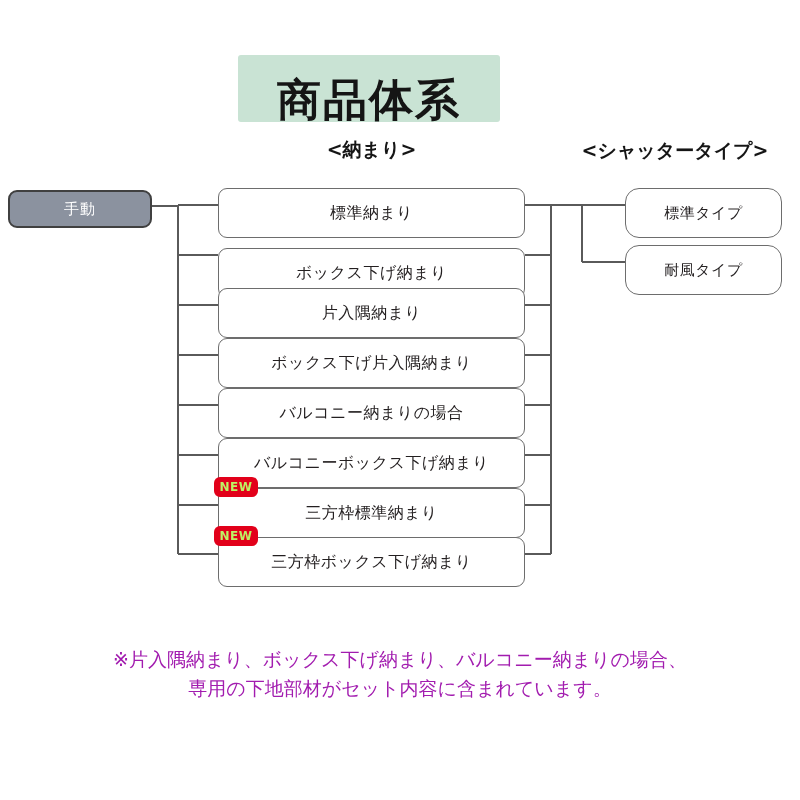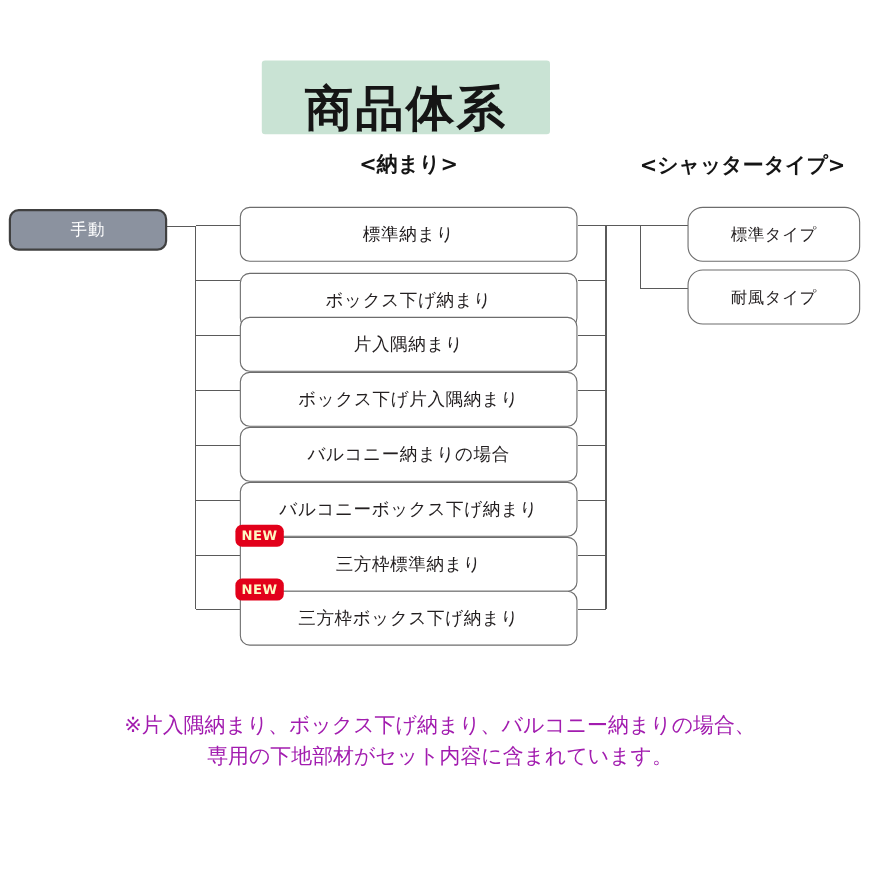--- a/index.html
+++ b/index.html
@@ -138,21 +138,21 @@
     background: #e2001a;
     border-radius: 6px;
     display: flex;
     align-items: center;
     justify-content: center;
     z-index: 5;
   }
   .new-badge .new-text {
     font-size: 12px;
     font-weight: bold;
-    color: #fef9c3;
+    color: #bef264;
     letter-spacing: 0.5px;
     line-height: 1;
   }
 
   
   .footnote {
     position: absolute;
     left: 60px;
     top: 645px;
     width: 680px;

